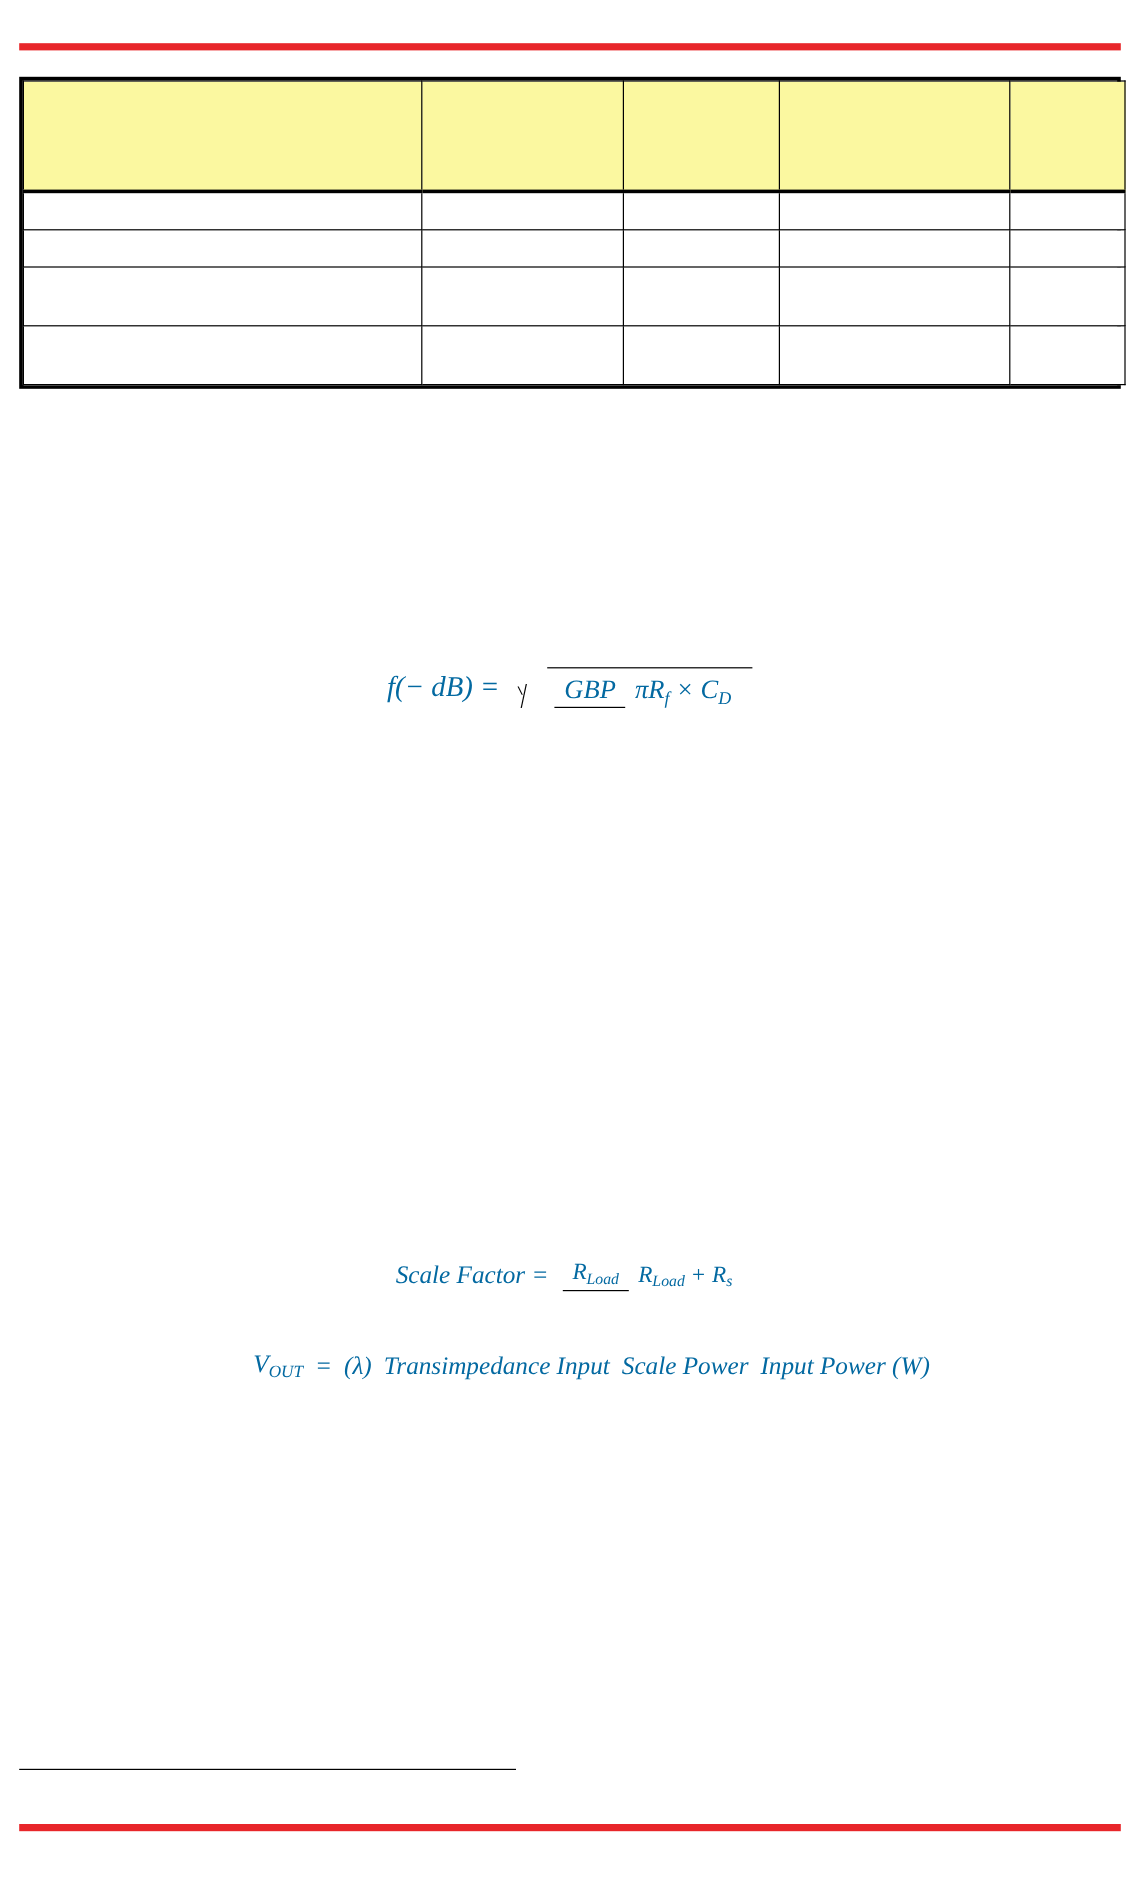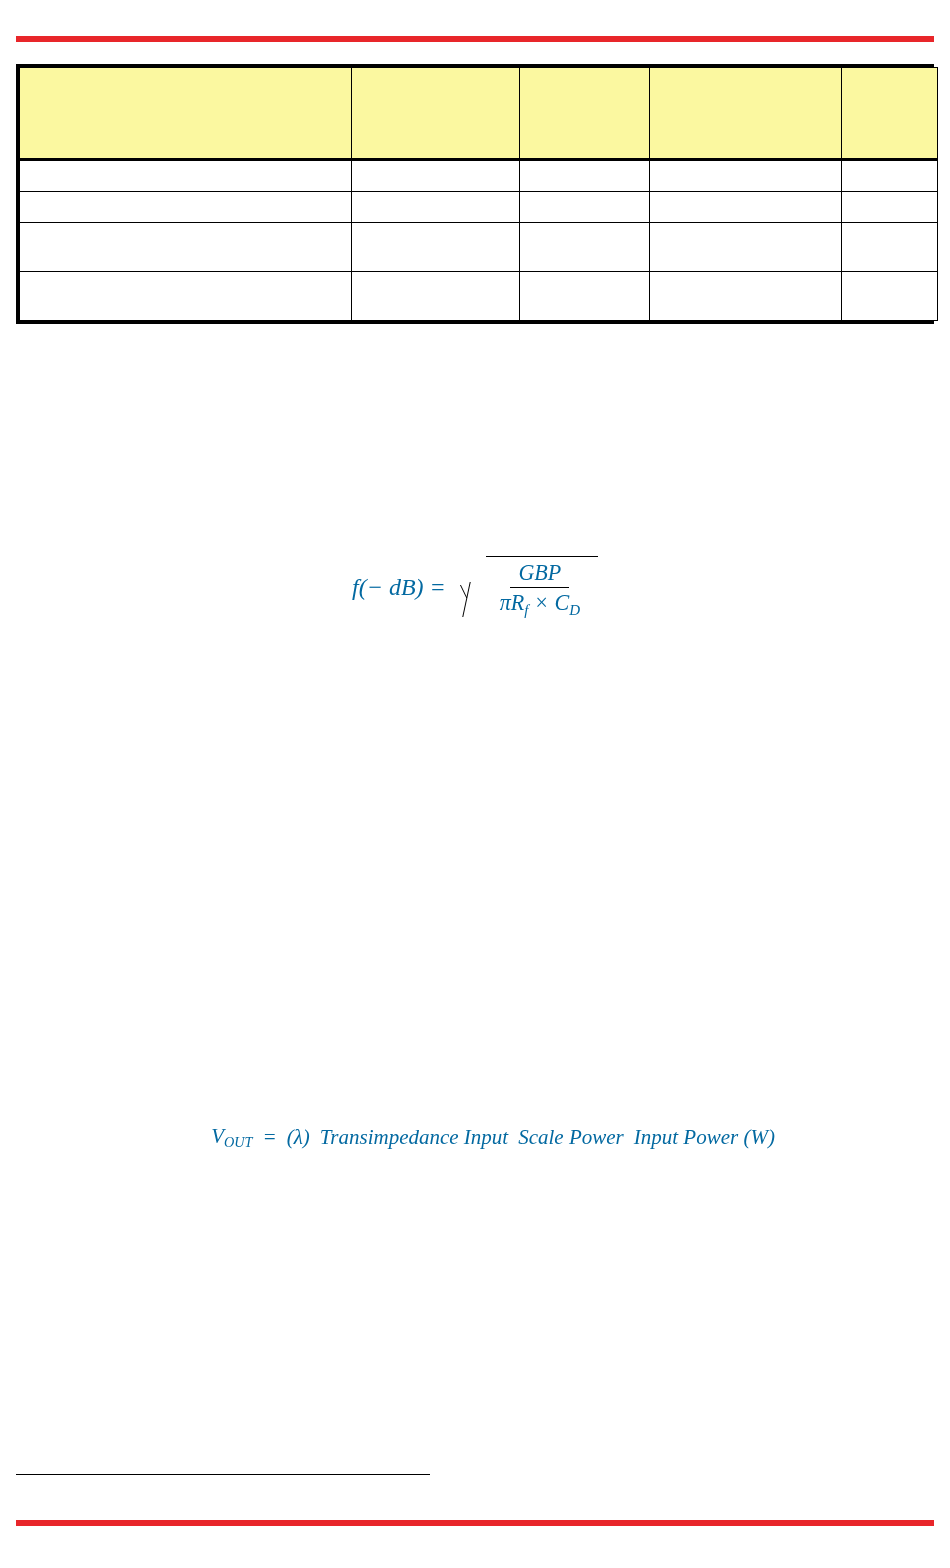--- a/index.html
+++ b/index.html
@@ -104,21 +104,21 @@
   .inline-row {
     display: inline-flex;
     align-items: center;
     justify-content: center;
     gap: 10px;
   }
 
   
   .frac {
     display: inline-flex;
-    flex-direction: column;
+    flex-direction: row;
     align-items: center;
     vertical-align: middle;
     margin: 0 2px;
   }
   .frac .num {
     padding: 0 8px 1px 8px;
     border-bottom: 1.4px solid #000;
     font-size: 0.92em;
   }
   .frac .den {
@@ -246,20 +246,29 @@
         <span class="body">
           <span class="frac">
             <span class="num">GBP</span>
             <span class="den"><span>πR</span><sub>f</sub><span> × C</span><sub>D</sub></span>
           </span>
         </span>
       </span>
     </span>
   </div>
 
+  <div class="eq eq-2">
+    <span class="inline-row">
+      <span>Scale Factor  =</span>
+      <span class="frac">
+        <span class="num"><span>R</span><sub>Load</sub></span>
+        <span class="den"><span>R</span><sub>Load</sub><span> + R</span><sub>s</sub></span>
+      </span>
+    </span>
+  </div>
 
   <div class="eq eq-3">
     <span class="inline-row" style="margin-left:36px;">
       <span><span>V</span><sub>OUT</sub></span>
       <span>=</span>
       <span>(λ)</span>
       <span>Transimpedance Input</span>
       <span>Scale Power</span>
       <span>Input Power (W)</span>
     </span>

